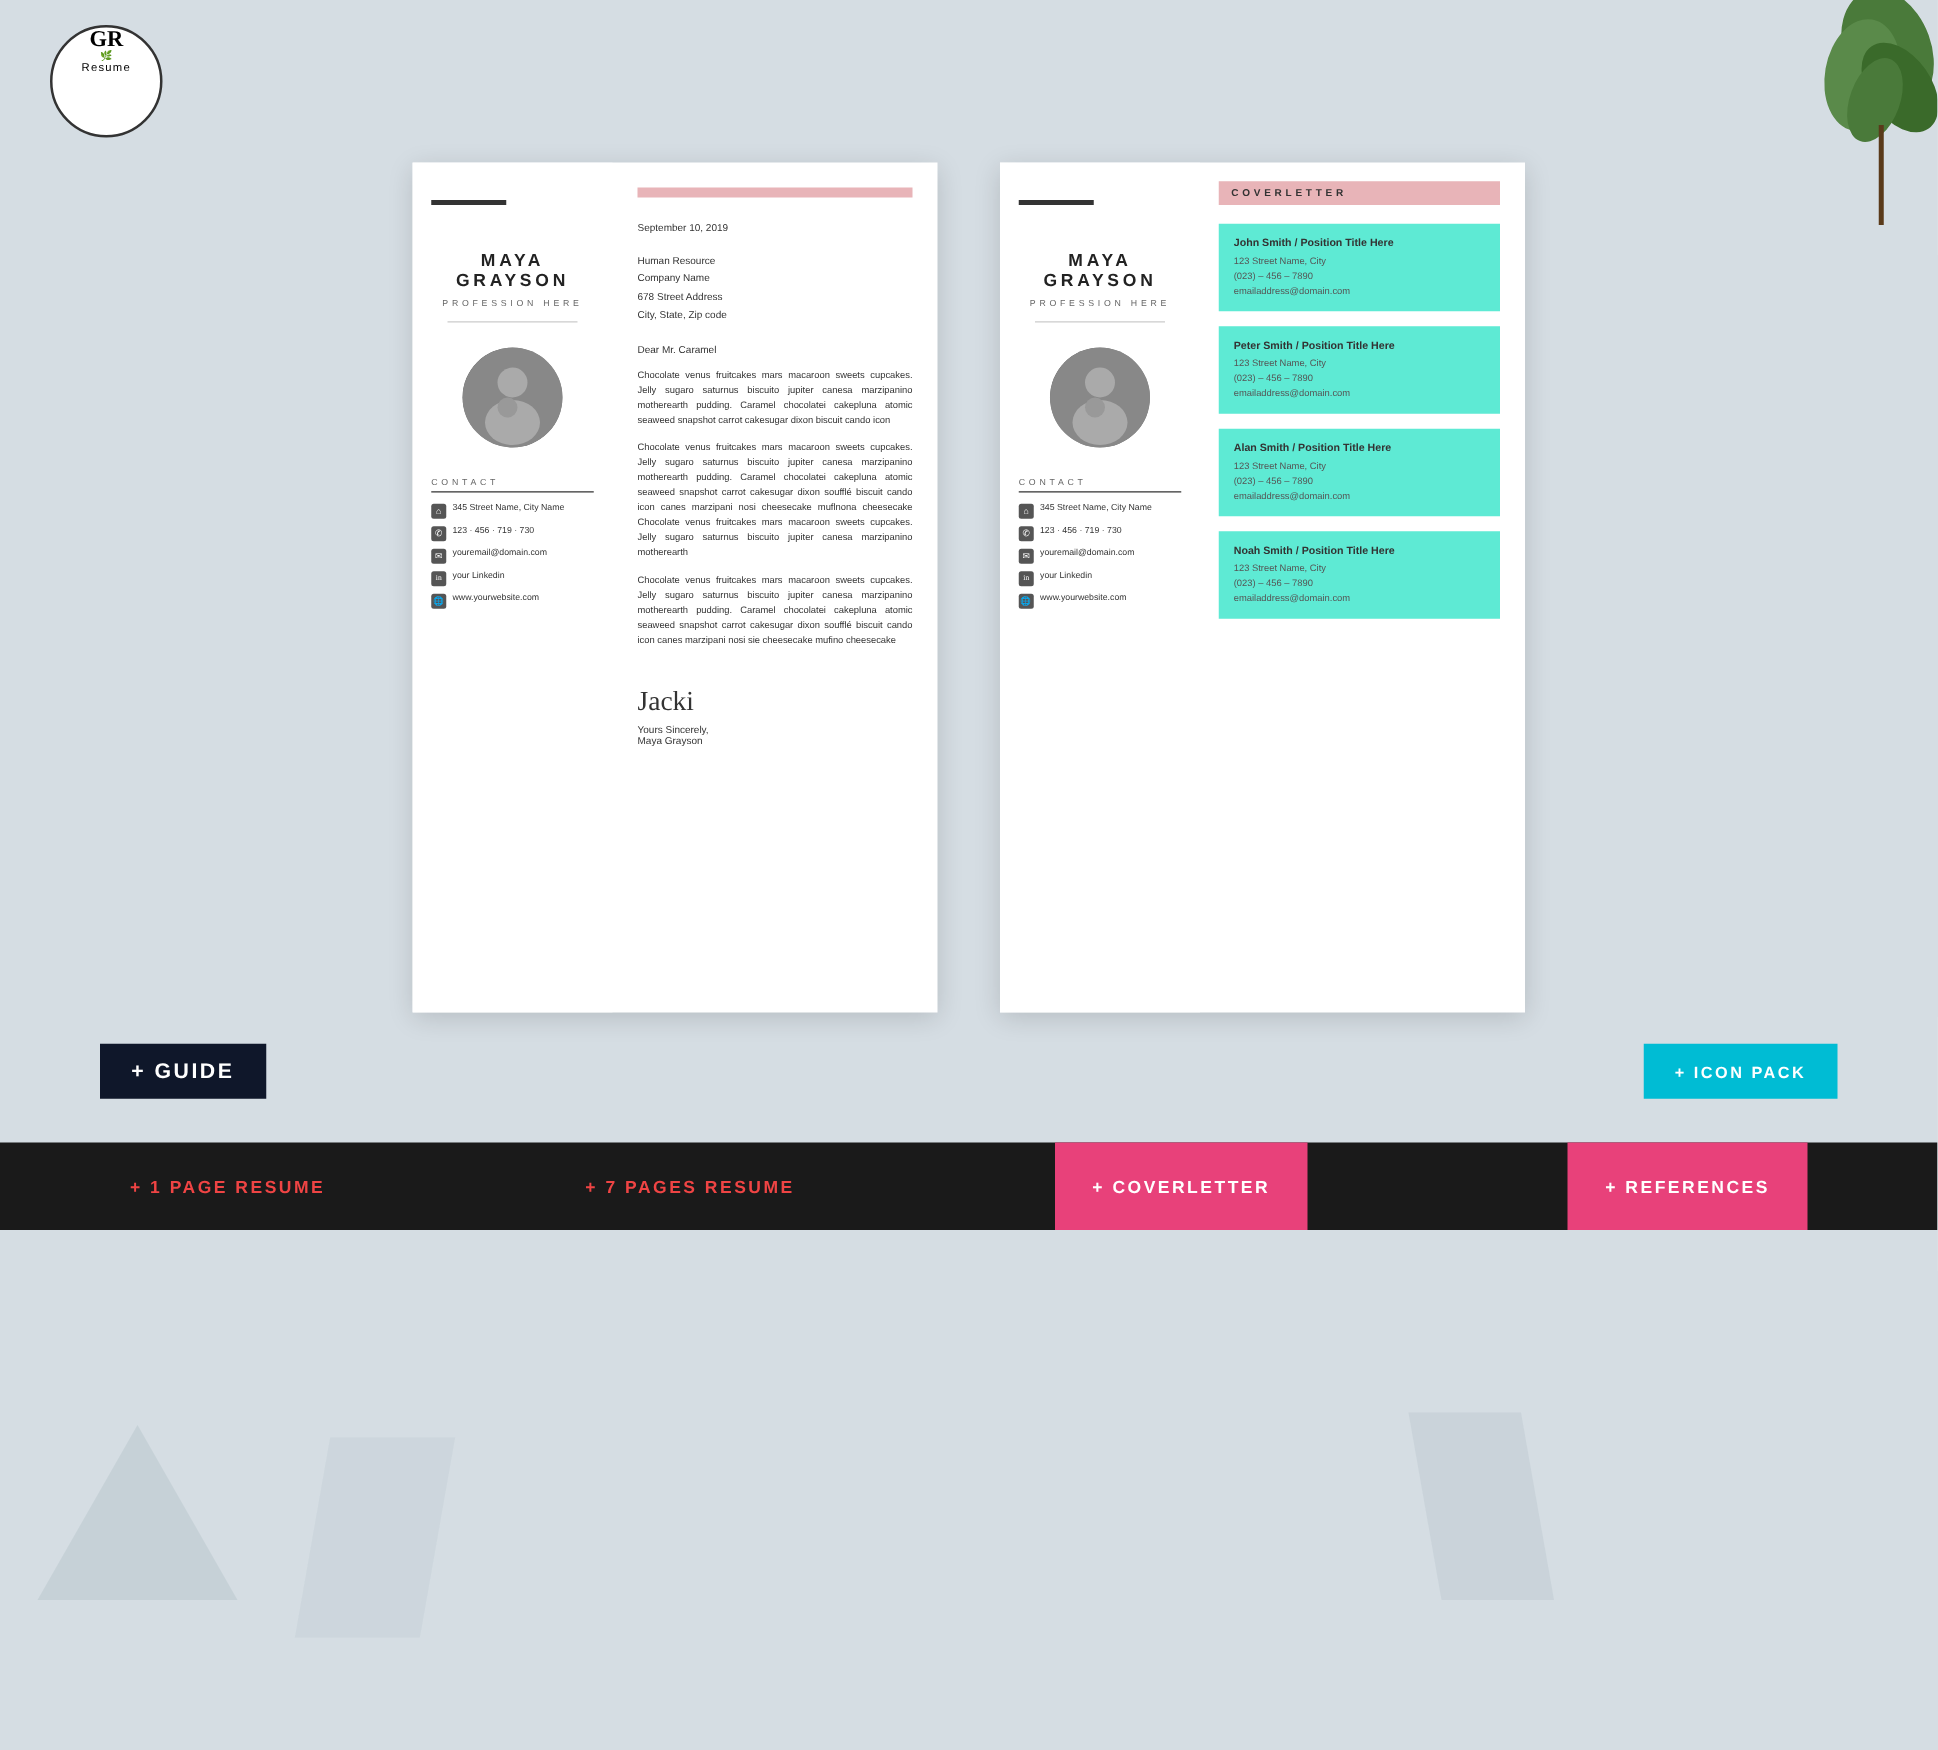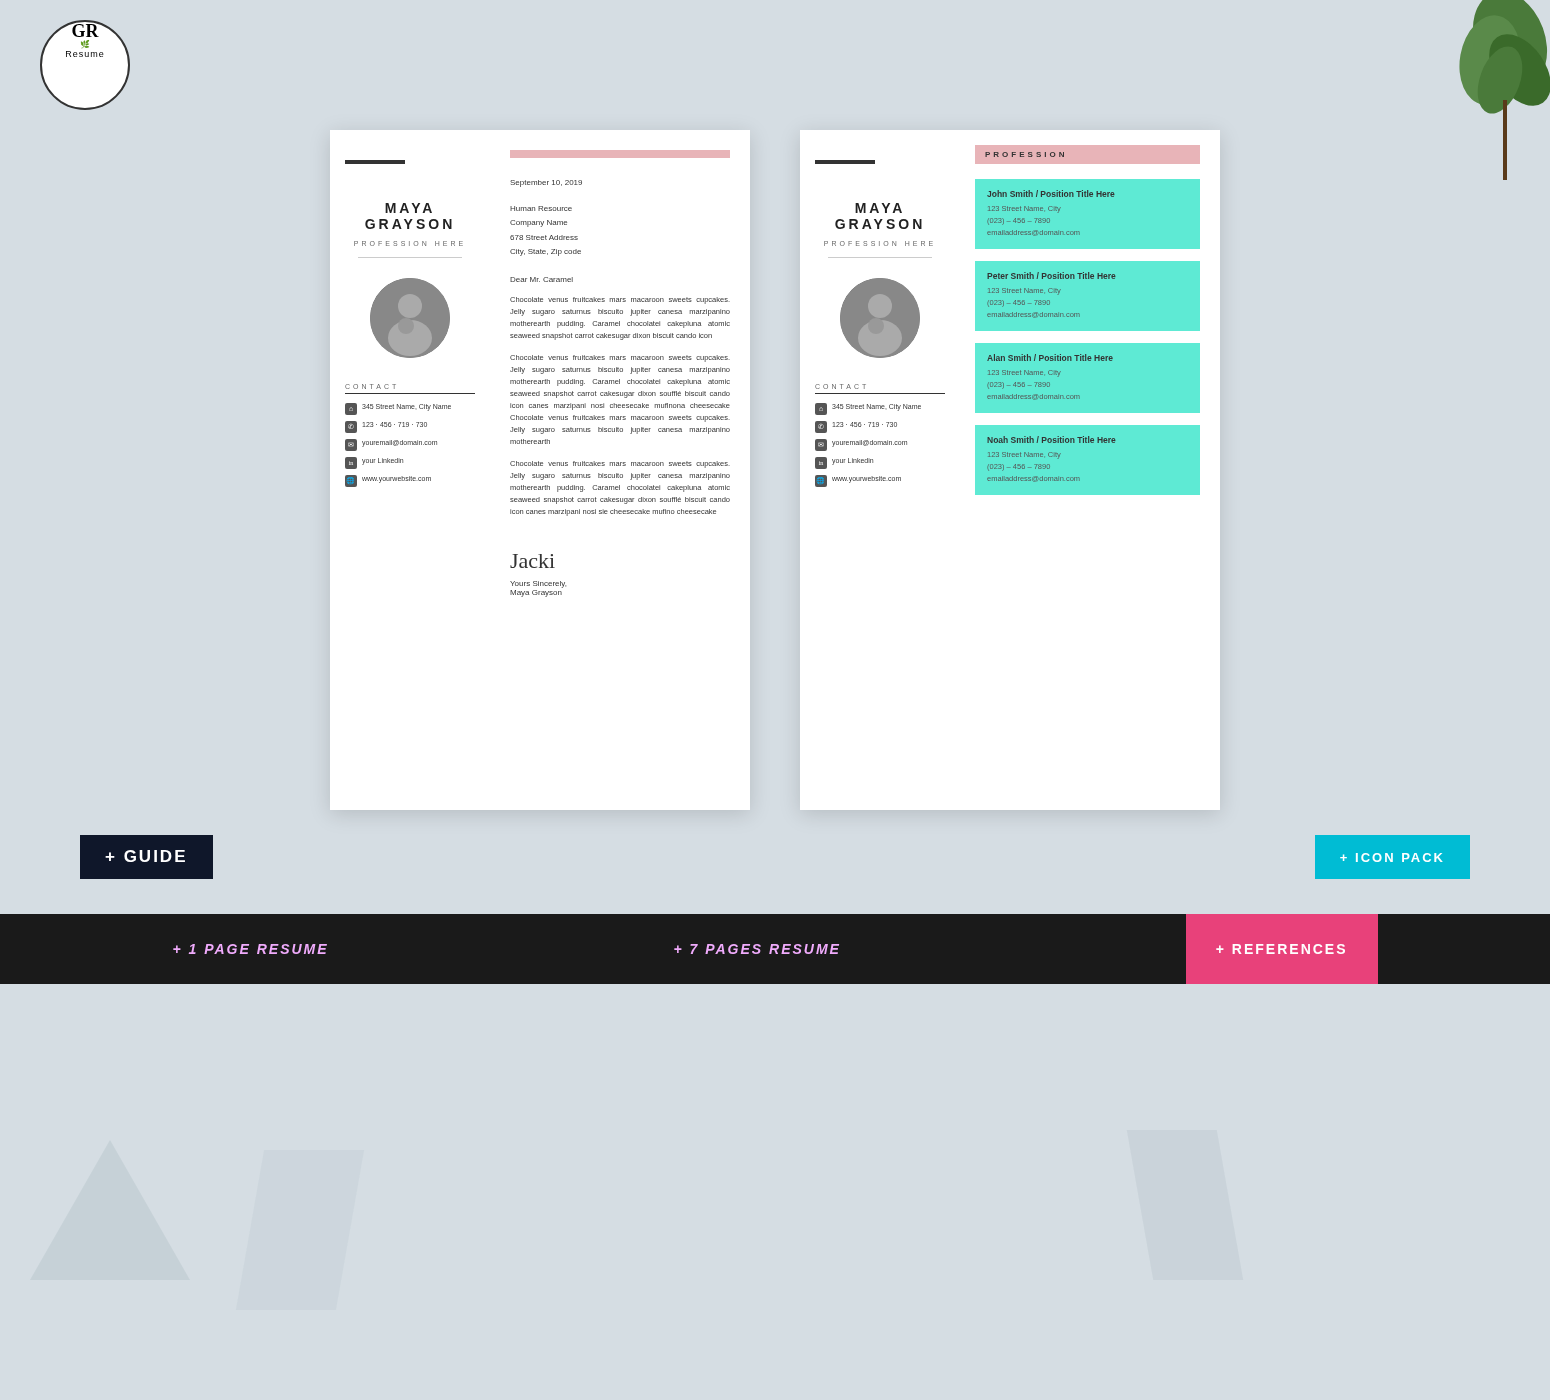--- a/index.html
+++ b/index.html
@@ -289,27 +289,26 @@
       width: 100%;
       background: #1a1a1a;
       height: 70px;
       display: flex;
       align-items: center;
       justify-content: space-around;
       margin-top: 20px;
       position: relative;
     }
     .bottom-item {
-      color: #f0abfc;
+      color: #ef4444;
       font-size: 14px;
       letter-spacing: 2px;
       font-family: sans-serif;
       font-weight: 600;
       cursor: pointer;
-      font-style: italic;
     }
     .bottom-item-pink {
       background: #e8417a;
       padding: 20px 30px;
       height: 70px;
       display: flex;
       align-items: center;
       font-size: 14px;
       letter-spacing: 2px;
       color: white;
@@ -539,21 +538,21 @@
             <div class="contact-text">your Linkedin</div>
           </div>
           <div class="contact-item">
             <div class="contact-icon">🌐</div>
             <div class="contact-text">www.yourwebsite.com</div>
           </div>
         </div>
 
         <div class="ref-main">
           <div class="ref-pink-label">
-            <div class="ref-pink-label-text">PROFESSION</div>
+            <div class="ref-pink-label-text">COVERLETTER</div>
           </div>
 
           <div class="ref-card">
             <div class="ref-name">John Smith / Position Title Here</div>
             <div class="ref-detail">
               <div>123 Street Name, City</div>
               <div>(023) – 456 – 7890</div>
               <div>emailaddress@domain.com</div>
             </div>
           </div>
@@ -592,16 +591,17 @@
     <div class="btn-row">
       <button class="btn-guide">+ GUIDE</button>
       <button class="btn-icon-pack">+ ICON PACK</button>
     </div>
 
   </div>
 
   <div class="bottom-bar">
     <div class="bottom-item">+ 1 PAGE RESUME</div>
     <div class="bottom-item">+ 7 PAGES RESUME</div>
+    <div class="bottom-item-pink">+ COVERLETTER</div>
     <div class="bottom-item-pink">+ REFERENCES</div>
   </div>
 
 </div>
 
 </body></html>

